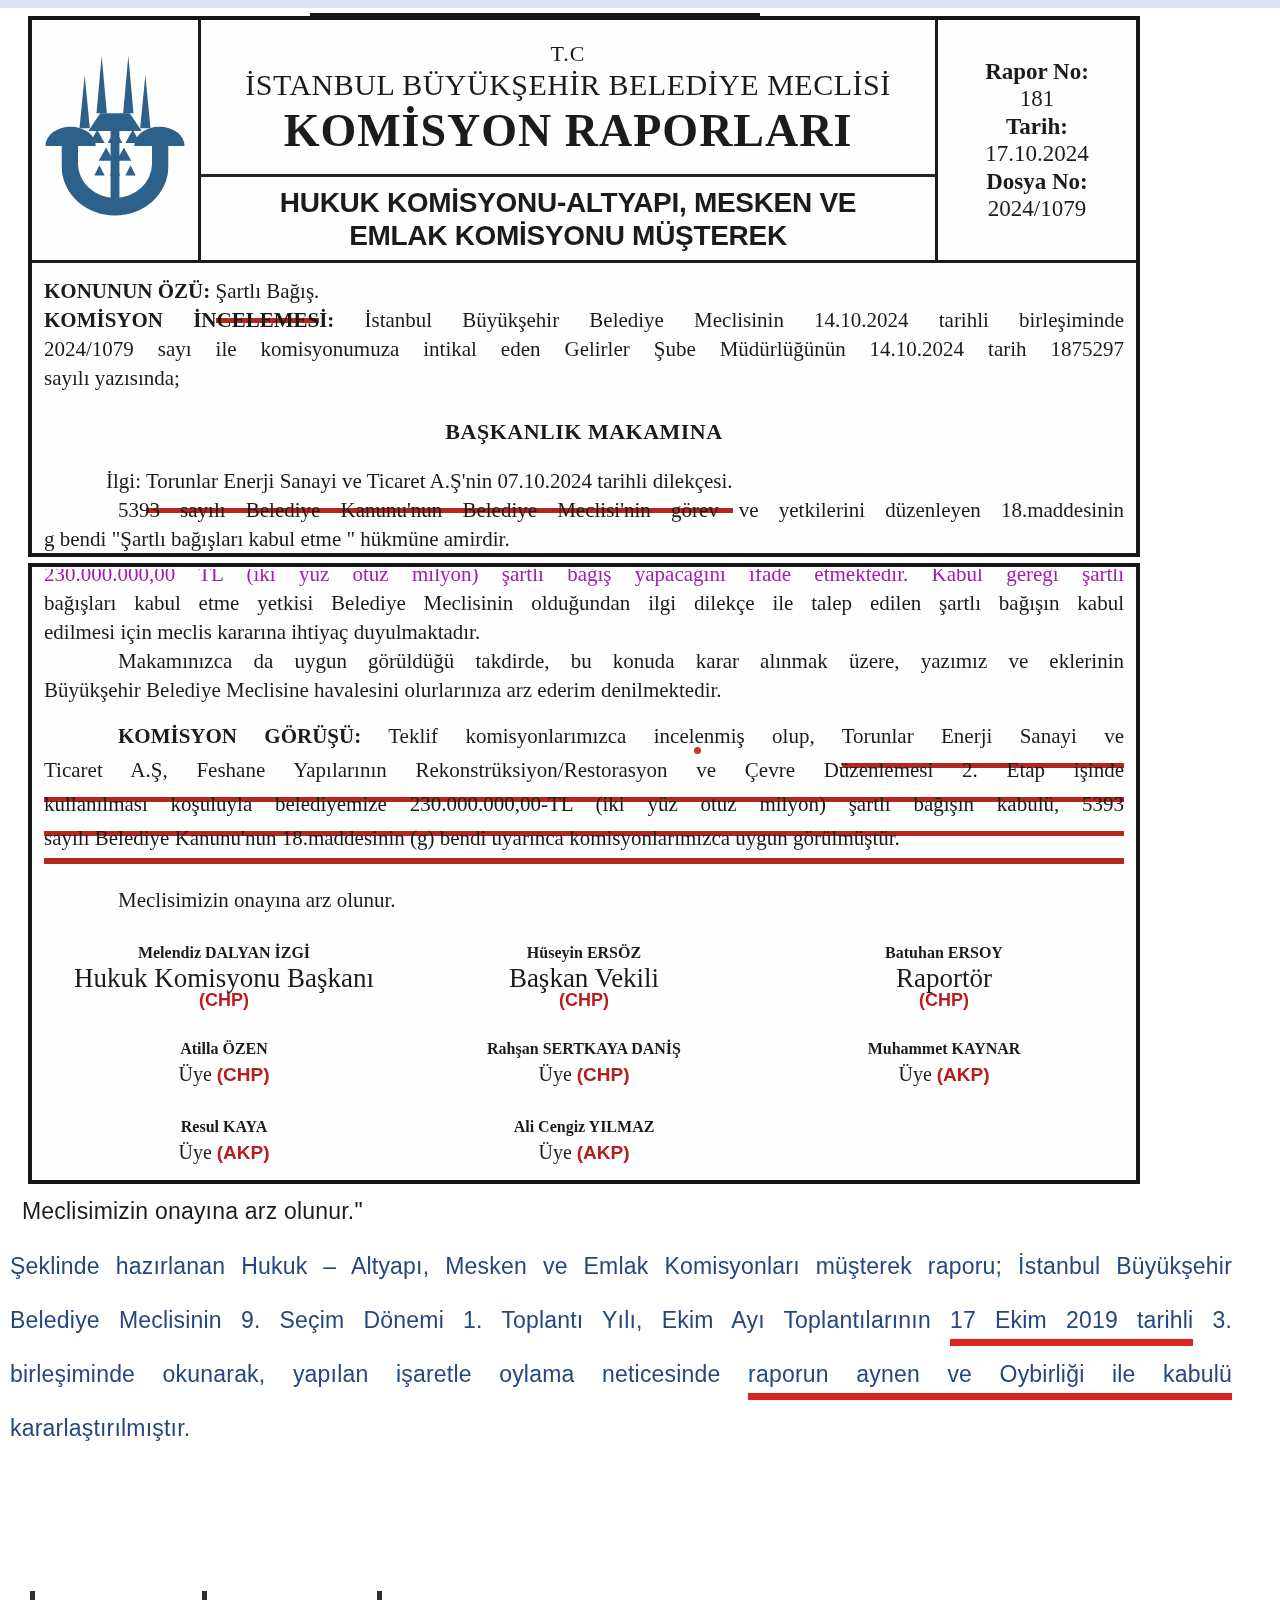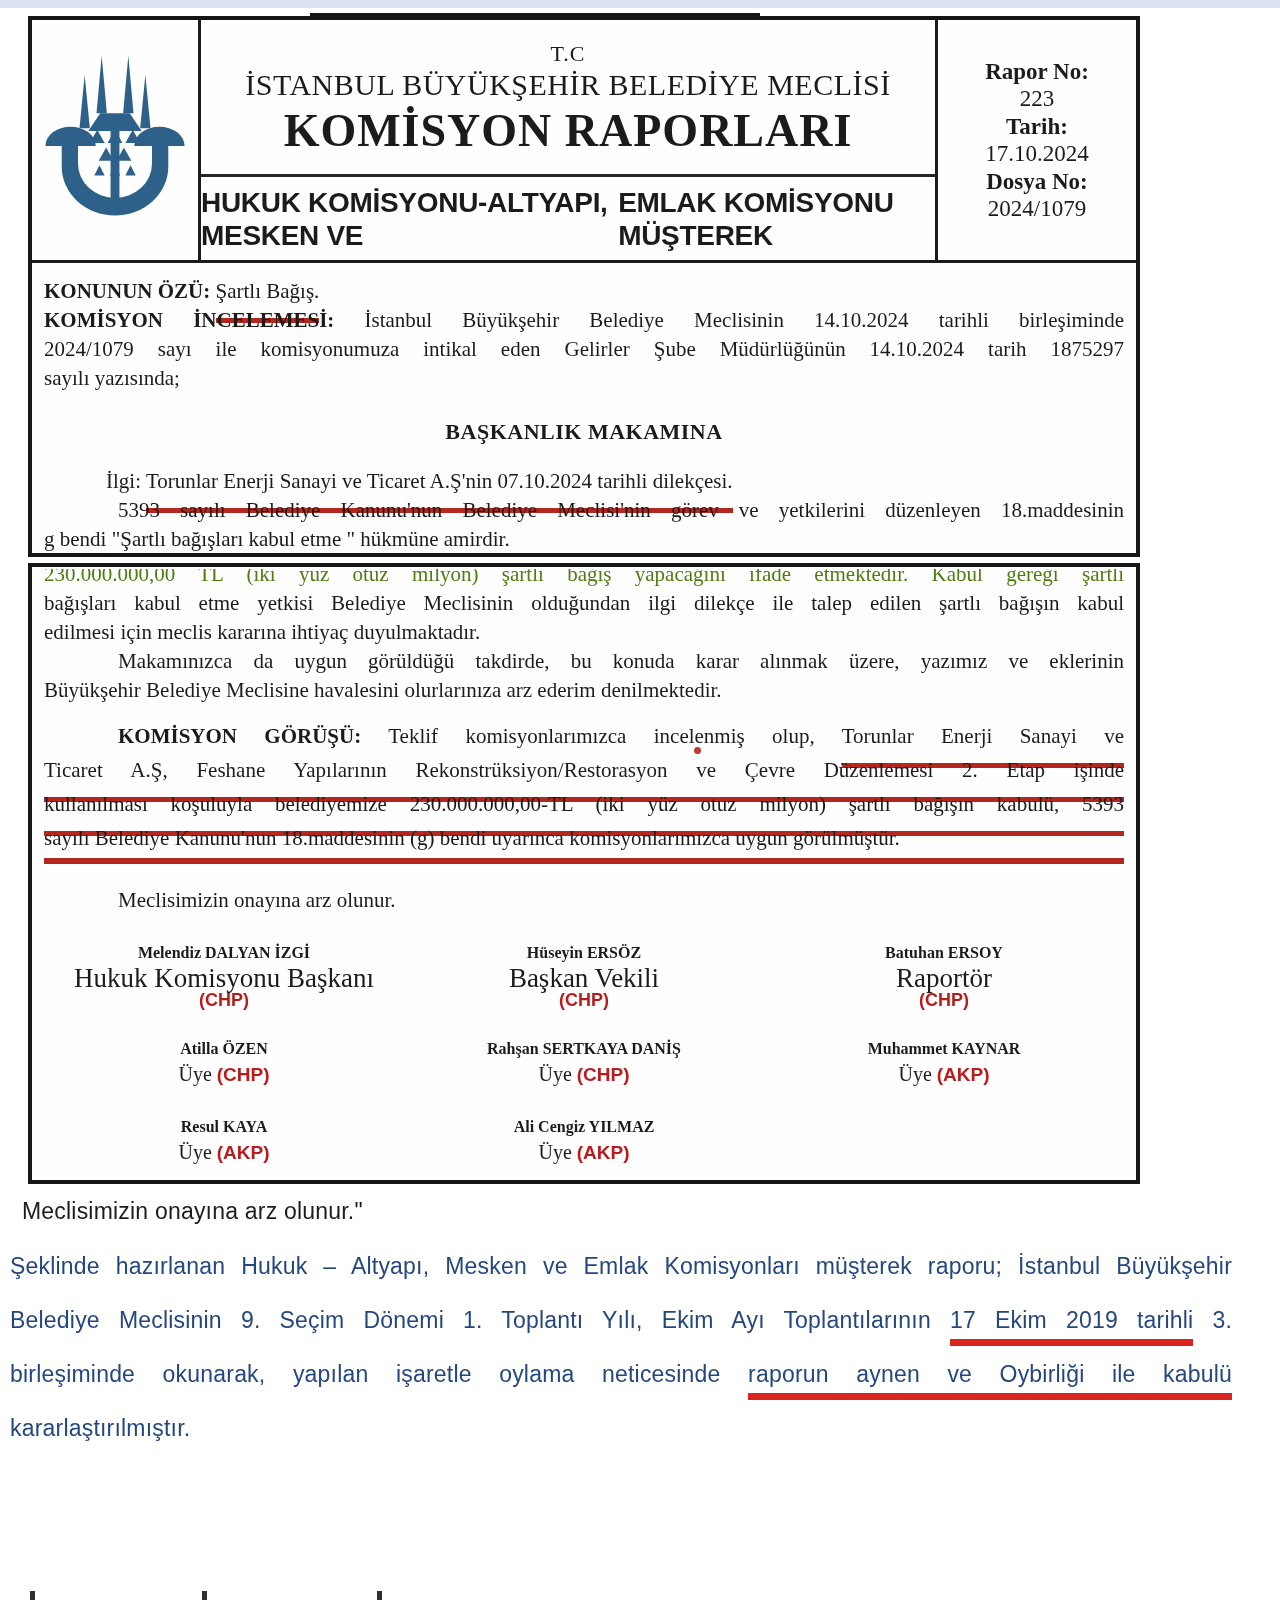--- a/index.html
+++ b/index.html
@@ -13,37 +13,37 @@
   .artifact-bar{position:absolute;left:310px;top:13px;width:450px;height:9px;background:#161616;}
 
   
   .hdr{display:flex;height:240px;border-bottom:3px solid #1b1b1b;}
   .logo-cell{width:166px;border-right:3px solid #1b1b1b;display:flex;align-items:center;justify-content:center;}
   .title-cell{flex:1;display:flex;flex-direction:column;min-width:0;}
   .title-top{flex:0 0 150px;border-bottom:3px solid #262626;display:flex;flex-direction:column;align-items:center;justify-content:center;padding-top:4px;}
   .tc{font-size:22px;letter-spacing:1px;}
   .org{font-size:30px;letter-spacing:.5px;margin-top:1px;white-space:nowrap;}
   .big-title{font-size:46px;font-weight:bold;letter-spacing:1px;margin-top:2px;white-space:nowrap;}
-  .title-bottom{flex:1;display:flex;align-items:center;justify-content:center;font-family:"Liberation Sans",sans-serif;font-weight:bold;font-size:28px;line-height:33px;letter-spacing:-.3px;}
+  .title-bottom{flex:1;display:flex;flex-direction:column;align-items:center;justify-content:center;font-family:"Liberation Sans",sans-serif;font-weight:bold;font-size:28px;line-height:33px;letter-spacing:-.3px;}
   .right-cell{width:198px;border-left:3px solid #1b1b1b;display:flex;flex-direction:column;align-items:center;justify-content:center;font-size:23px;line-height:27.5px;}
   .right-cell .lbl{font-weight:bold;}
 
   
   .body1{padding:14px 12px 0 12px;}
   .body2{padding:0 12px 0 12px;}
   .line{font-size:21px;line-height:29px;}
   .j{text-align:justify;text-align-last:justify;}
   .b{font-weight:bold;}
   .ind{padding-left:62px;}
   .ind2{padding-left:74px;}
   .center-h{text-align:center;font-weight:bold;font-size:22px;letter-spacing:.5px;margin:26px 0 22px 0;}
   .rul{border-bottom:5px solid #b3271e;padding-bottom:15px;}
   .full-rul{border-bottom:6px solid #b3271e;padding-bottom:3px;}
   .faded-clip{height:20px;overflow:hidden;margin-top:2px;}
-  .faded-clip .line{color:#4d7c0f;margin-top:-9px;}
+  .faded-clip .line{color:#a21caf;margin-top:-9px;}
   .gline{font-size:21px;line-height:34px;}
   .gorus{margin-top:14px;}
   .red-dot{position:absolute;left:694px;top:747px;width:7px;height:7px;border-radius:50%;background:#c0392b;}
 
   
   .sig-grid{display:grid;grid-template-columns:1fr 1fr 1fr;text-align:center;}
   .sig-row1{margin-top:24px;}
   .sig-row2{margin-top:24px;}
   .sig-row3{margin-top:26px;}
   .sig-name{font-weight:bold;font-size:16px;line-height:27px;}
@@ -105,21 +105,21 @@
           <div class="big-title">KOMİSYON RAPORLARI</div>
         </div>
         <div class="title-bottom">
           <div>HUKUK KOMİSYONU-ALTYAPI, MESKEN VE</div>
           <div>EMLAK KOMİSYONU MÜŞTEREK</div>
         </div>
       </div>
 
       <div class="right-cell">
         <div class="lbl">Rapor No:</div>
-        <div>223</div>
+        <div>181</div>
         <div class="lbl">Tarih:</div>
         <div>17.10.2024</div>
         <div class="lbl">Dosya No:</div>
         <div>2024/1079</div>
       </div>
     </div>
 
     <div class="body1">
       <div class="line">
         <span class="b">KONUNUN ÖZÜ:</span>

